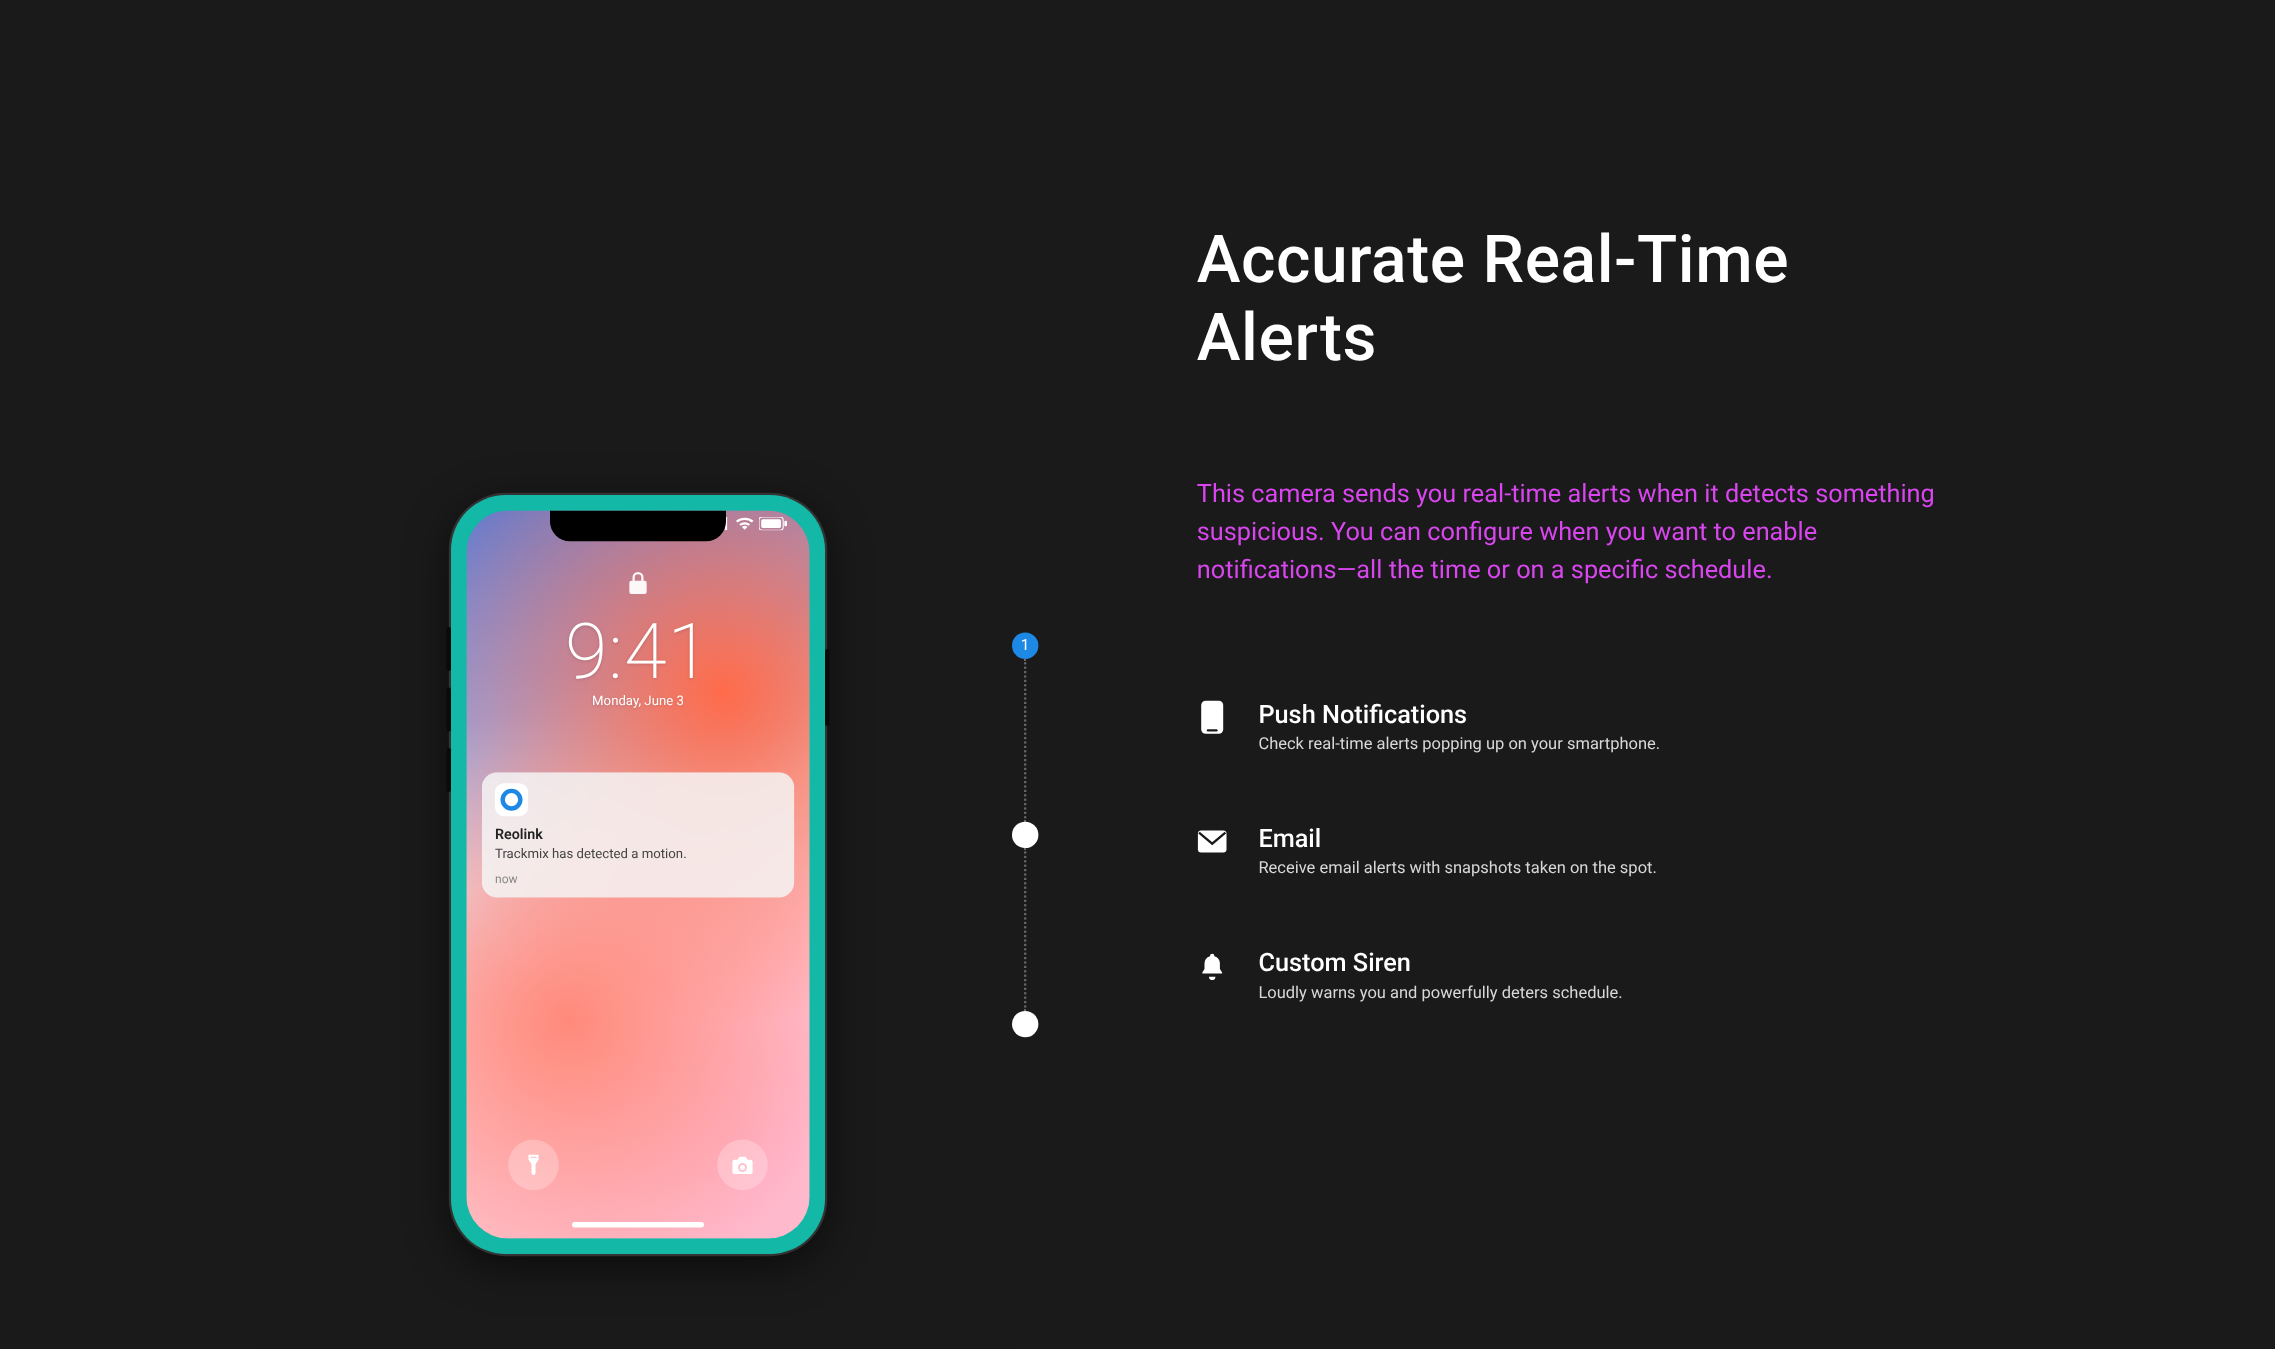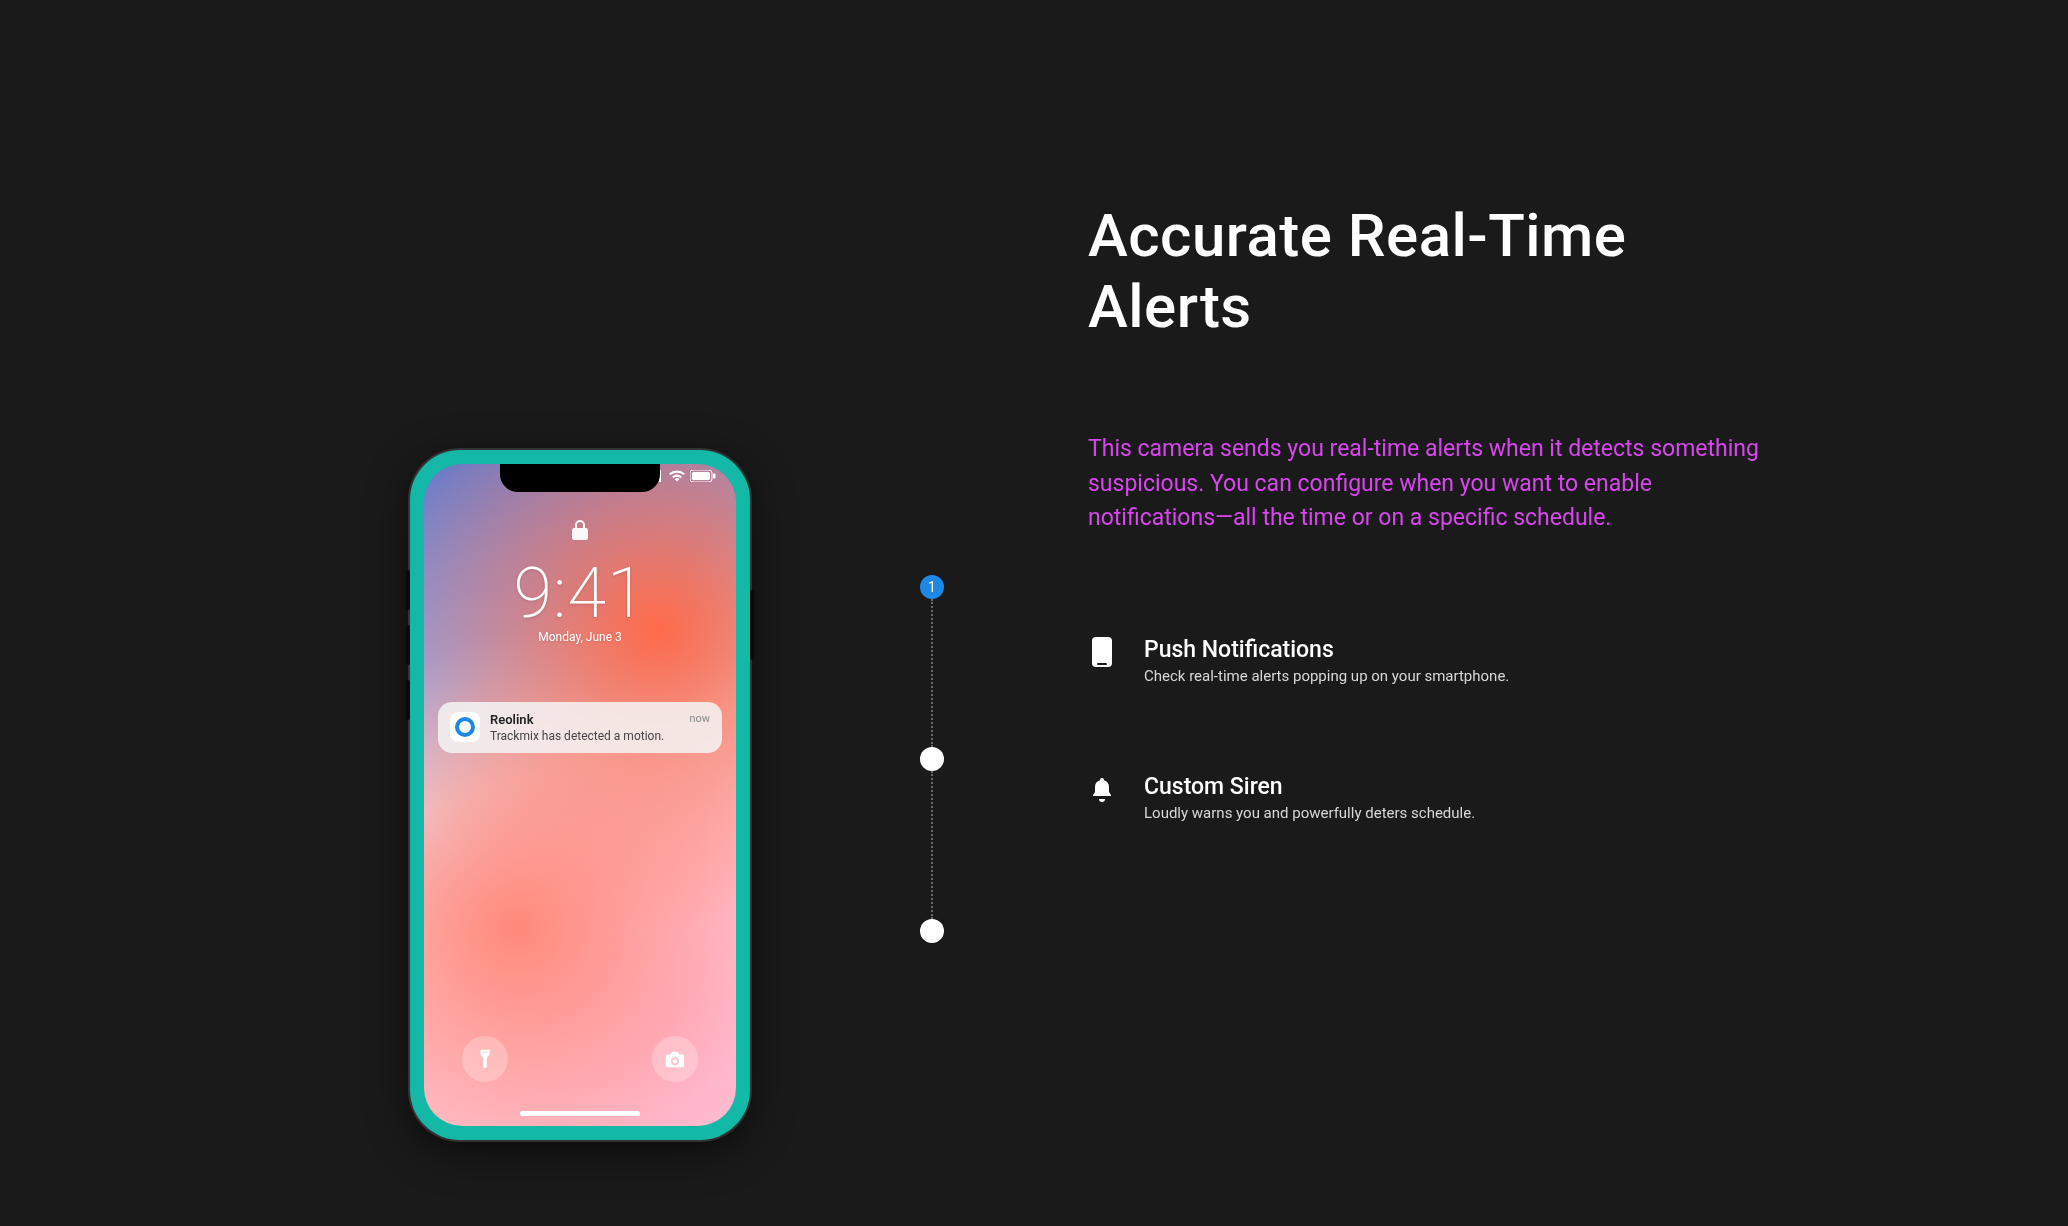--- a/index.html
+++ b/index.html
@@ -28,21 +28,21 @@
     color: #fff;
   }
   .description {
     font-size: 23px;
     line-height: 1.5;
     color: #d946ef;
     margin-bottom: 100px;
     max-width: 680px;
   }
 
-  .features { display: flex; flex-direction: column; gap: 88px; }
+  .features { display: flex; flex-direction: column; gap: 64px; }
   .feature { display: flex; align-items: flex-start; gap: 28px; }
   .feature-icon { width: 28px; height: 28px; flex-shrink: 0; display:flex; align-items:center; justify-content:center; margin-top:2px; }
   .feature-text { }
   .feature-title { font-size: 23px; font-weight: 500; margin-bottom: 4px; color:#fff; }
   .feature-desc  { font-size: 15px; color: #d8d8d8; }
 
   
   .icon-phone { width: 20px; height: 30px; border-radius:4px; background:#fff; position:relative; }
   .icon-phone:after { content:""; position:absolute; bottom:2px; left:50%; transform:translateX(-50%); width:10px; height:2px; background:#1a1a1a; border-radius:1px; }
   
@@ -118,20 +118,21 @@
   .time { font-size:70px; font-weight:200; letter-spacing:1px; margin-top:8px; text-shadow:0 1px 3px rgba(0,0,0,.15);}
   .date { font-size:12px; font-weight:400; margin-top:-4px; text-shadow:0 1px 3px rgba(0,0,0,.15);}
   .notification {
     position:absolute; top:238px; left:14px; right:14px;
     background:rgba(245,245,245,.85);
     border-radius:14px;
     padding:10px 12px;
     display:flex; align-items:flex-start; gap:10px;
     backdrop-filter: blur(4px);
     color:#222;
+    flex-direction:column;
   }
   .notif-appicon {
     width:30px; height:30px; border-radius:8px; background:#fff;
     display:flex; align-items:center; justify-content:center;
     flex-shrink:0;
   }
   .notif-appicon .ring { width:20px; height:20px; border-radius:50%; border:4px solid #1e88e5; }
   .notif-body { flex:1; }
   .notif-title { font-size:13px; font-weight:600; color:#222;}
   .notif-msg { font-size:12px; color:#444; margin-top:2px;}
@@ -152,20 +153,32 @@
     <div class="feature">
       <div class="feature-icon">
         <div class="icon-phone"></div>
       </div>
       <div class="feature-text">
         <div class="feature-title">Push Notifications</div>
         <div class="feature-desc">Check real-time alerts popping up on your smartphone.</div>
       </div>
     </div>
 
+    <div class="feature">
+      <div class="feature-icon icon-mail">
+        <svg viewBox="0 0 28 22">
+            <rect x="1" y="1" width="26" height="20" rx="3" fill="#fff"></rect>
+            <path d="M2 3 L14 13 L26 3" stroke="#1a1a1a" stroke-width="2" fill="none"></path>
+          </svg>
+      </div>
+      <div class="feature-text">
+        <div class="feature-title">Email</div>
+        <div class="feature-desc">Receive email alerts with snapshots taken on the spot.</div>
+      </div>
+    </div>
 
     <div class="feature">
       <div class="feature-icon icon-bell">
         <svg viewBox="0 0 24 26">
             <path d="M12 2a2 2 0 0 1 2 2v.3A7 7 0 0 1 19 11v5l2 3v1H3v-1l2-3v-5a7 7 0 0 1 5-6.7V4a2 2 0 0 1 2-2Zm0 24a3 3 0 0 1-3-3h6a3 3 0 0 1-3 3Z"></path>
           </svg>
       </div>
       <div class="feature-text">
         <div class="feature-title">Custom Siren</div>
         <div class="feature-desc">Loudly warns you and powerfully deters schedule.</div>

